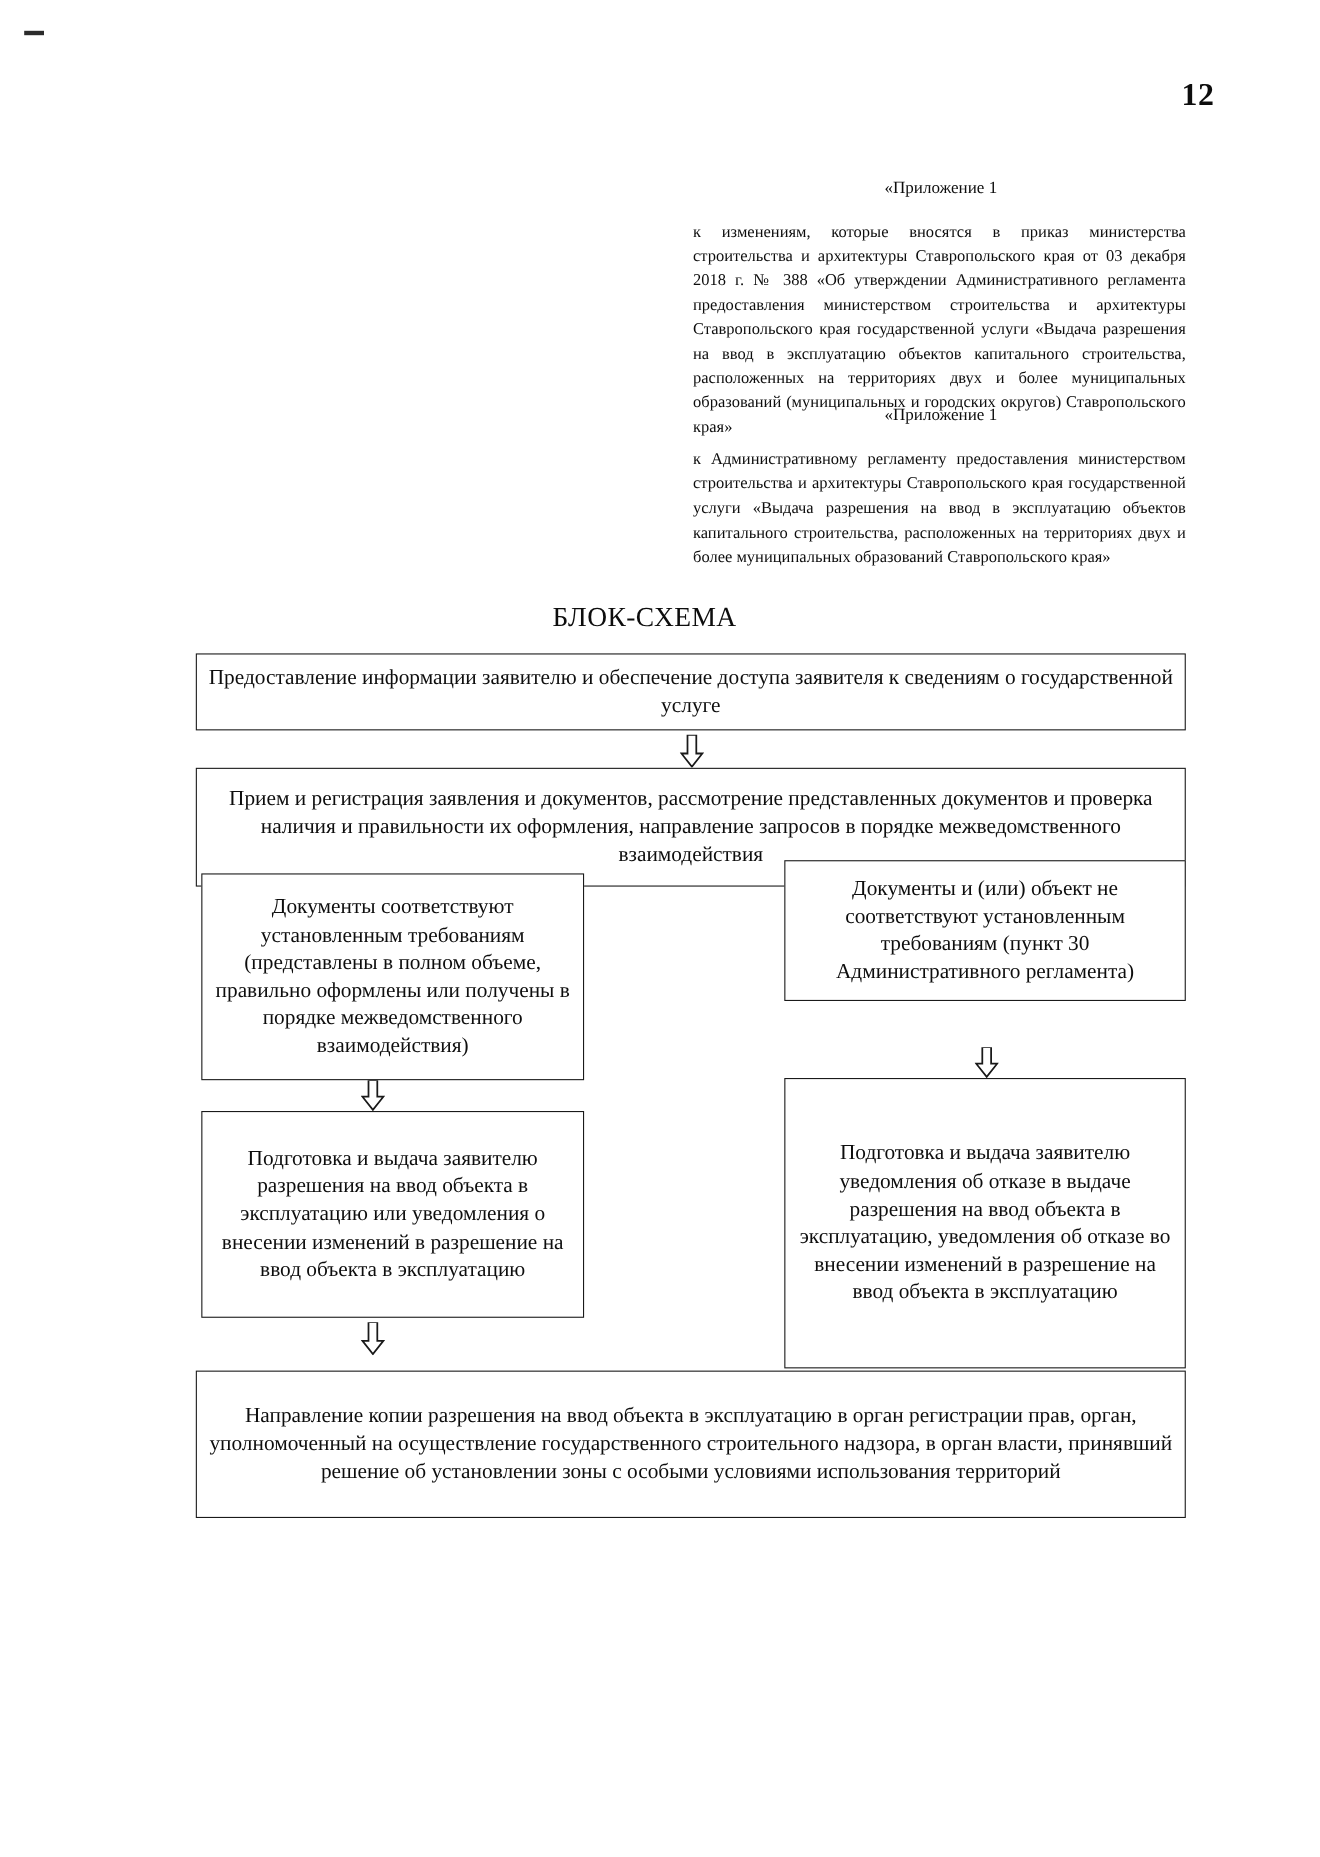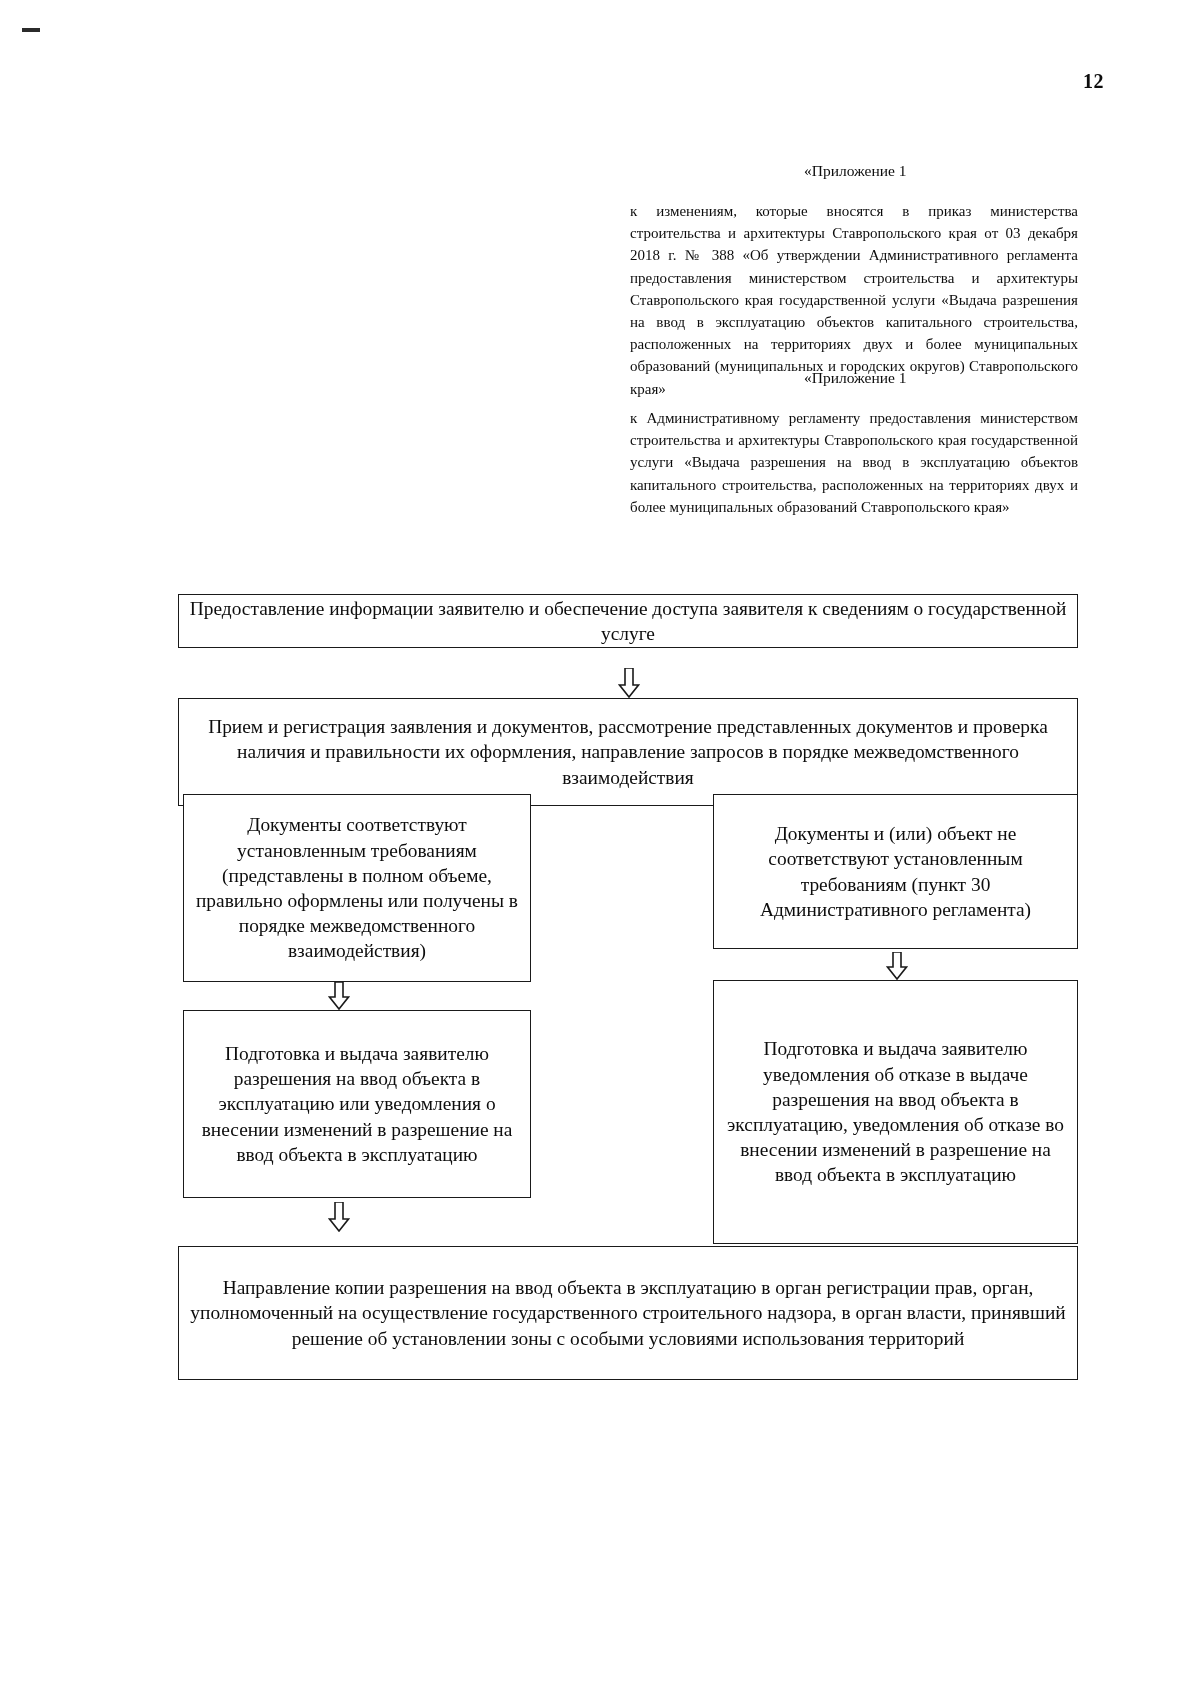--- a/index.html
+++ b/index.html
@@ -28,21 +28,21 @@
     width: 18px;
     height: 4px;
     background: #2b2b2b;
   }
 
   
   .page-number {
     position: absolute;
     right: 96px;
     top: 70px;
-    font-size: 20px;
+    font-size: 29px;
     font-weight: bold;
     letter-spacing: 0.5px;
   }
 
   
   .ref-block {
     position: absolute;
     width: 448px;
     left: 630px;
   }
@@ -122,24 +122,27 @@
   <div class="ref-block" id="ref-block-1">
     <div class="ref-title">«Приложение 1</div>
     <div class="ref-body">к изменениям, которые вносятся в приказ министерства строительства и архитектуры Ставропольского края от 03 декабря 2018 г. № 388 «Об утверждении Административного регламента предоставления министерством строительства и архитектуры Ставропольского края государственной услуги «Выдача разрешения на ввод в эксплуатацию объектов капитального строительства, расположенных на территориях двух и более муниципальных образований (муниципальных и городских округов) Ставропольского края»</div>
   </div>
 
   <div class="ref-block" id="ref-block-2">
     <div class="ref-title">«Приложение 1</div>
     <div class="ref-body">к Административному регламенту предоставления министерством строительства и архитектуры Ставропольского края государственной услуги «Выдача разрешения на ввод в эксплуатацию объектов капитального строительства, расположенных на территориях двух и более муниципальных образований Ставропольского края»</div>
   </div>
 
+  <div class="chart-title">
+    <span>БЛОК-СХЕМА</span>
+  </div>
 
   <div id="flow">
 
-    <div class="fbox wide" style="top:0px; height:54px;">
+    <div class="fbox wide" style="top:0px; height:70px;">
       <p>Предоставление информации заявителю и обеспечение доступа заявителя к сведениям о государственной услуге</p>
     </div>
 
     <div class="arrow" style="left:440px; top:74px;">
       <svg width="22" height="30" viewBox="0 0 22 30" aria-hidden="true">
         <path d="M7 0 L7 17 L1.5 17 L11 29 L20.5 17 L15 17 L15 0 Z" fill="#ffffff" stroke="#1a1a1a" stroke-width="1.6"></path>
       </svg>
     </div>
 
     <div class="fbox wide" style="top:104px; height:108px;">
@@ -155,21 +158,21 @@
     <div class="arrow" style="left:708px; top:212px;">
       <svg width="22" height="28" viewBox="0 0 22 28" aria-hidden="true">
         <path d="M7 0 L7 15 L1.5 15 L11 27 L20.5 15 L15 15 L15 0 Z" fill="#ffffff" stroke="#1a1a1a" stroke-width="1.6"></path>
       </svg>
     </div>
 
     <div class="fbox col-left" style="top:200px; height:188px;">
       <p>Документы соответствуют установленным требованиям (представлены в полном объеме, правильно оформлены или получены в порядке межведомственного взаимодействия)</p>
     </div>
 
-    <div class="fbox col-right" style="top:200px; height:155px;">
+    <div class="fbox col-right" style="top:188px; height:128px;">
       <p>Документы и (или) объект не соответствуют установленным требованиям (пункт 30 Административного регламента)</p>
     </div>
 
     <div class="arrow" style="left:150px; top:388px;">
       <svg width="22" height="28" viewBox="0 0 22 28" aria-hidden="true">
         <path d="M7 0 L7 15 L1.5 15 L11 27 L20.5 15 L15 15 L15 0 Z" fill="#ffffff" stroke="#1a1a1a" stroke-width="1.6"></path>
       </svg>
     </div>
 
     <div class="arrow" style="left:708px; top:358px;">

